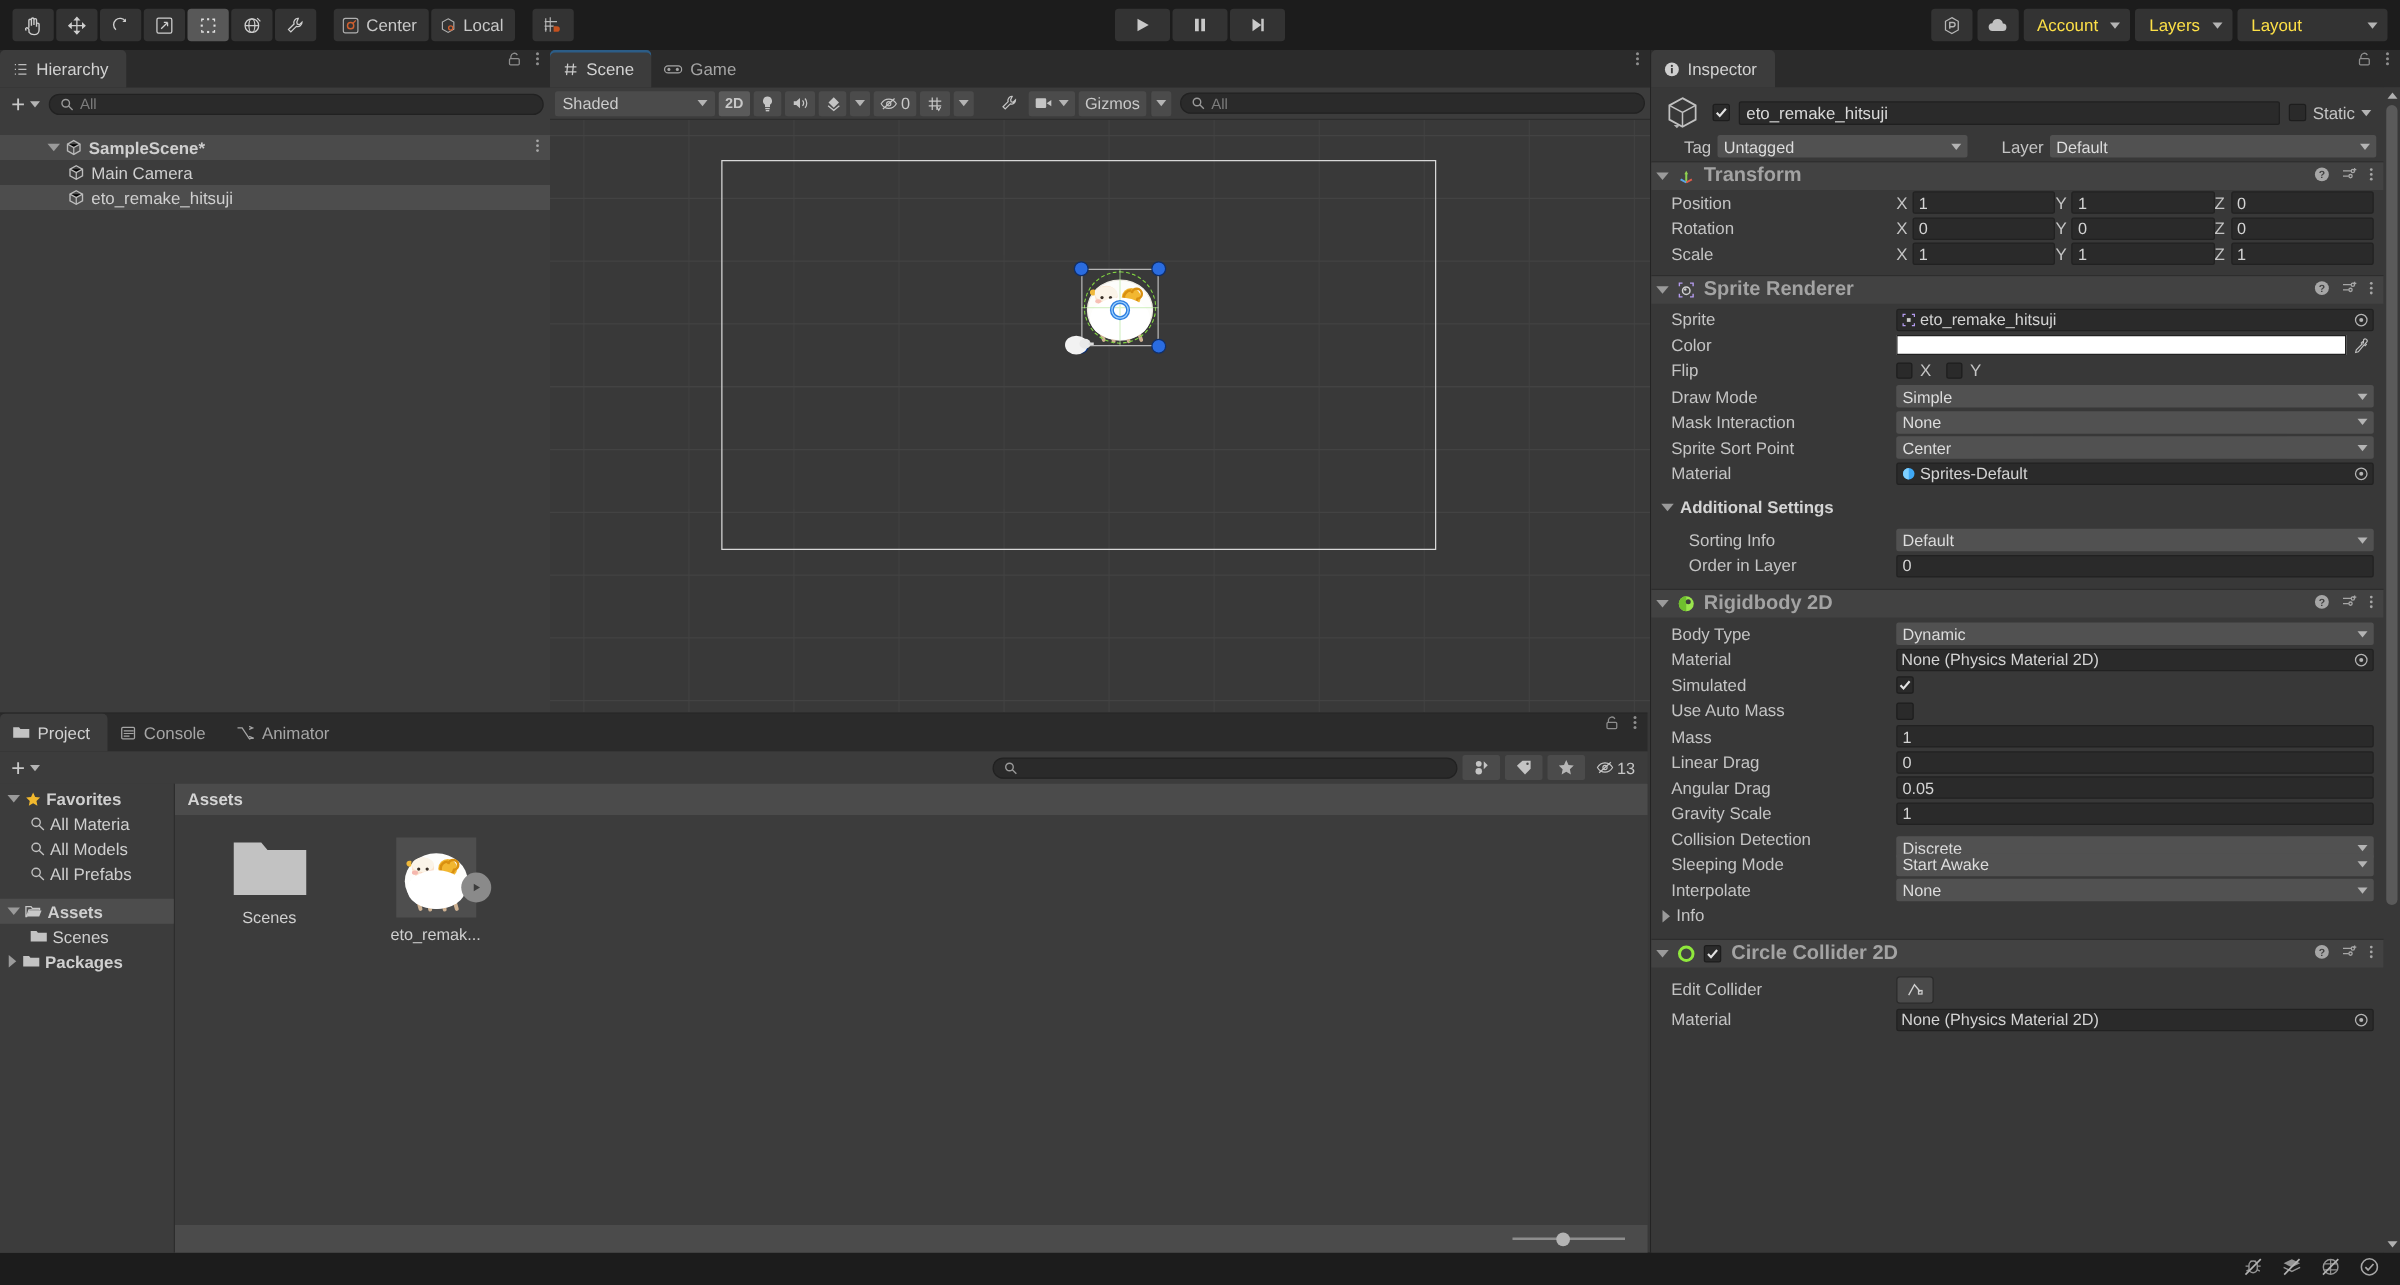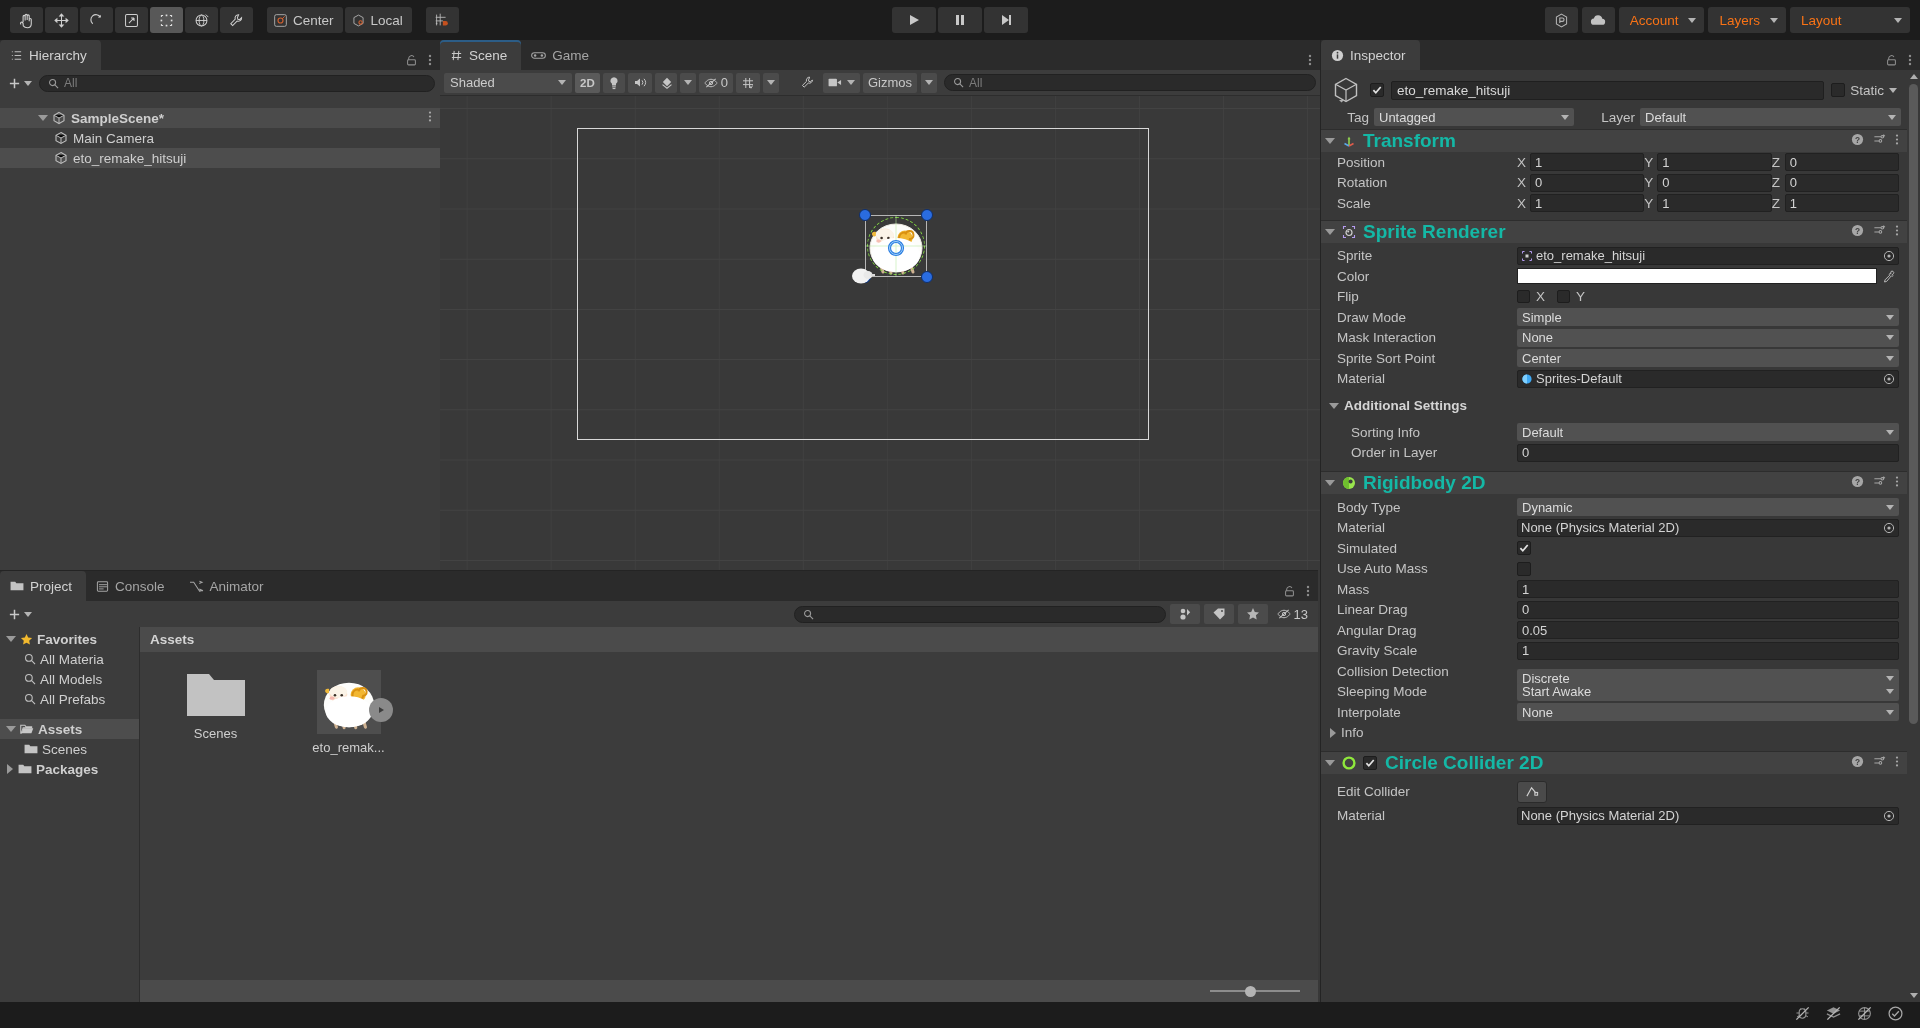--- a/index.html
+++ b/index.html
@@ -29,34 +29,34 @@
   .tsep { width:14px; }
   .tbtn.labeled { gap:5px; padding:0 9px 0 6px; font-size:13.5px; }
   .center-controls {
     position:absolute; left:50%; transform:translateX(-50%);
     display:flex; gap:2px;
   }
   .center-controls .tbtn { min-width:44px; background:#333333; }
   .right-controls { margin-left:auto; display:flex; align-items:center; gap:4px; }
   .ddbtn {
     height:26px; background:#333333; border-radius:3px; display:flex;
-    align-items:center; gap:10px; padding:0 8px 0 11px; font-size:13.5px; color:#f97316;
+    align-items:center; gap:10px; padding:0 8px 0 11px; font-size:13.5px; color:#fde047;
   }
   .caret { width:0;height:0;border-left:4px solid transparent;border-right:4px solid transparent;border-top:5px solid #b4b4b4; }
 
   
   .main { flex:1; display:flex; min-height:0; background:#383838; }
   .col-left { width:440px; display:flex; flex-direction:column; min-width:0; }
   .col-right { width:600px; display:flex; flex-direction:column; min-width:0; border-left:1px solid #242424;}
   .col-mid { flex:1; display:flex; flex-direction:column; min-width:0; }
 
   
   .panel { background:#383838; display:flex; flex-direction:column; min-height:0; }
   .panel-tabs {
-    height:30px; background:#2b2b2b; display:flex; align-items:flex-end;
+    height:30px; background:#2b2b2b; display:flex; align-items:flex-start;
     position:relative; flex:none;
   }
   .ptab {
     height:30px; padding:0 14px 0 10px; display:flex; align-items:center; gap:6px;
     font-size:13.5px; color:#a5a5a5; background:transparent; border-radius:4px 4px 0 0;
   }
   .ptab.sel { background:#3c3c3c; color:#d2d2d2; }
   .ptab.sel.blue { box-shadow: inset 0 2px 0 0 #2c5d87; }
   .ptab-right { margin-left:auto; display:flex; align-items:center; gap:10px; padding-right:8px; }
   .icon-lock, .icon-kebab { opacity:.75; }
@@ -124,21 +124,21 @@
   .namefield { flex:1; height:19px; background:#2a2a2a; border:1px solid #1f1f1f; border-radius:2px;
                display:flex; align-items:center; padding:0 5px; font-size:13.5px; color:#d9d9d9; }
   .static-wrap { display:flex; align-items:center; gap:5px; font-size:13.5px; color:#c4c4c4; padding-right:4px;}
   .taglayer { height:24px; display:flex; align-items:center; gap:5px; padding:0 6px 0 8px; }
   .lbl { font-size:13.5px; color:#c4c4c4; }
   .dd { height:18px; background:#515151; border-radius:2px; display:flex; align-items:center;
         padding:0 5px; font-size:13px; color:#dcdcdc; }
   .dd .caret { margin-left:auto; }
   .comp { border-top:1px solid #2d2d2d; }
   .comp-header { height:22px; background:#424242; display:flex; align-items:center; gap:6px; padding:0 8px 0 4px; }
-  .comp-title { font-size:19px; font-weight:bold; color:#14b8a6; }
+  .comp-title { font-size:16px; font-weight:bold; color:#a3a3a3; }
   .comp-header .tools { margin-left:auto; display:flex; align-items:center; gap:9px; opacity:.8;}
   .tri { width:0;height:0; }
   .tri.down { border-left:5px solid transparent;border-right:5px solid transparent;border-top:6px solid #9a9a9a; }
   .tri.right { border-top:5px solid transparent;border-bottom:5px solid transparent;border-left:6px solid #9a9a9a; }
   .frow { height:20.5px; display:flex; align-items:center; padding:0 8px 0 16px; gap:0; }
   .frow .fl { width:180px; font-size:13.5px; color:#c4c4c4; flex:none; }
   .frow .fl.ind1 { padding-left:14px; width:180px;}
   .frow .fv { flex:1; display:flex; align-items:center; gap:0; min-width:0;}
   .nfield { height:18px; background:#2a2a2a; border:1px solid #212121; border-radius:2px;
             display:flex; align-items:center; padding:0 4px; font-size:13px; color:#d4d4d4; }

